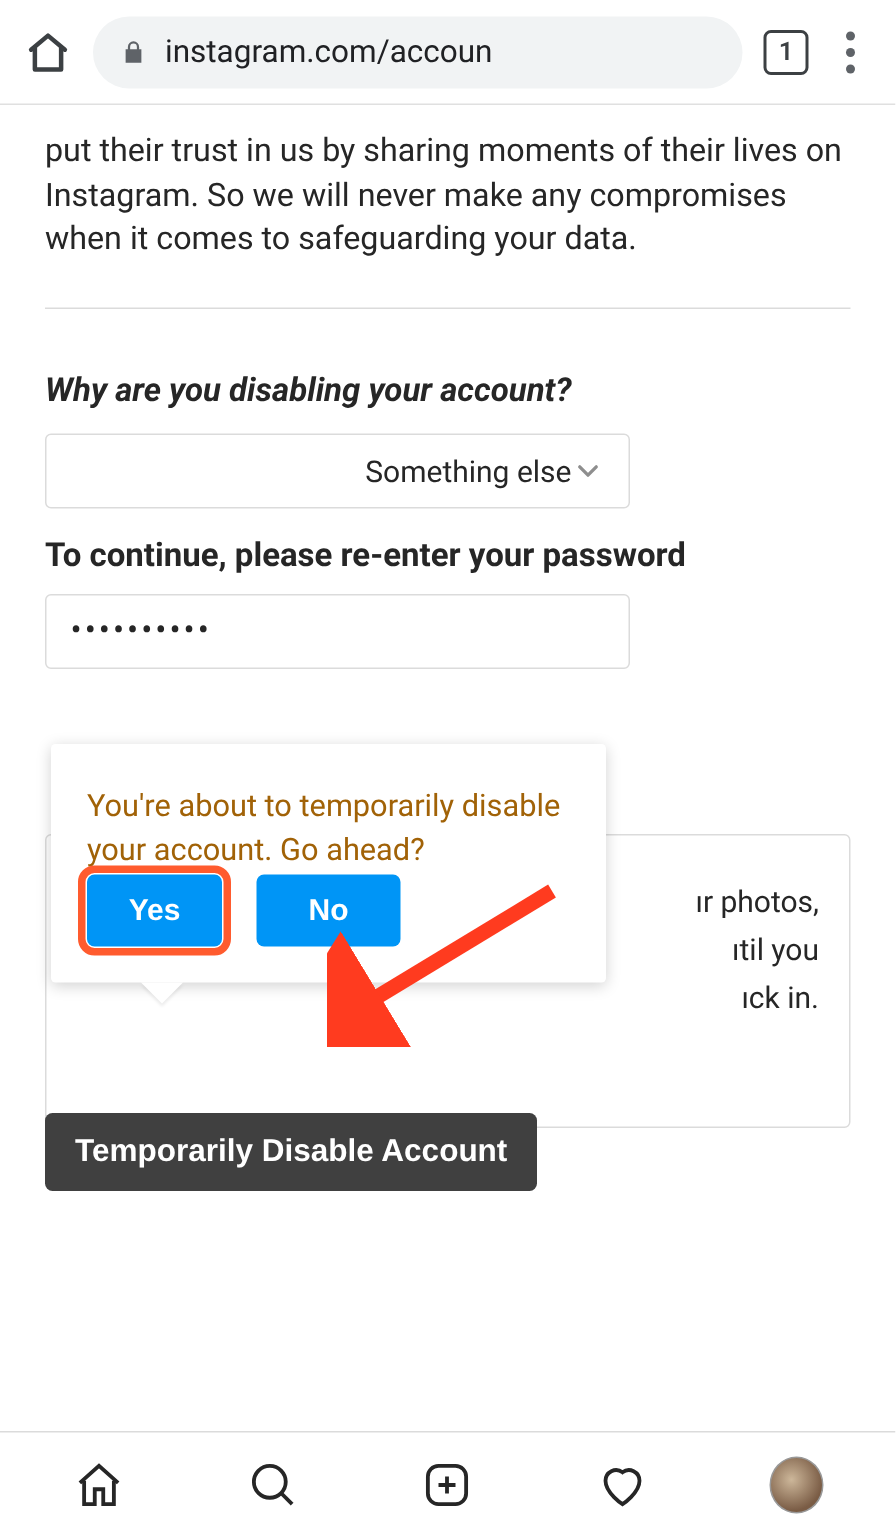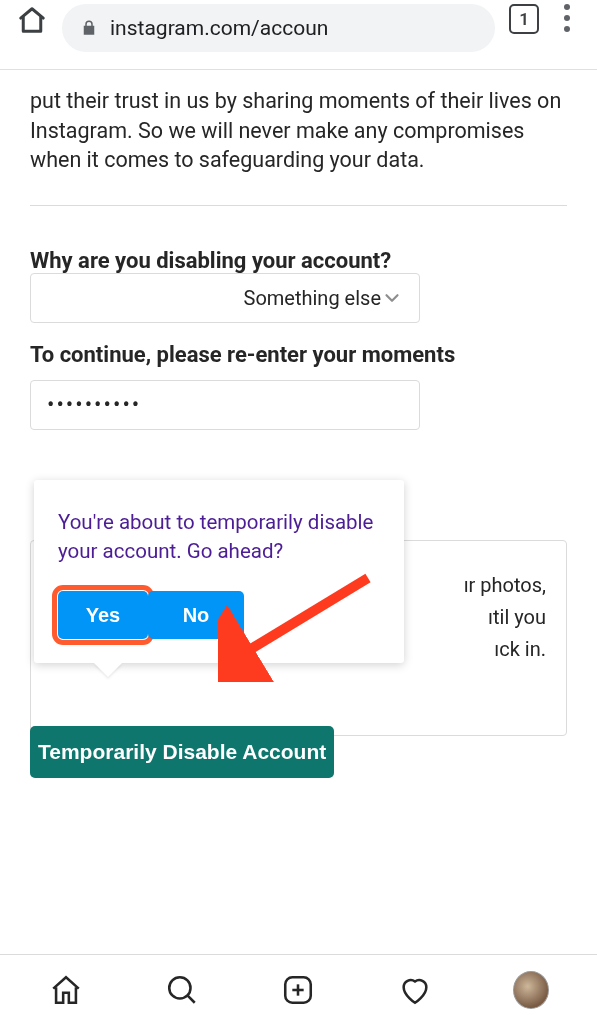--- a/index.html
+++ b/index.html
@@ -8,20 +8,21 @@
     width: 597px;
     height: 1024px;
     background: #fff;
     overflow: hidden;
     position: relative;
   }
   
   .browser-bar {
     height: 70px;
     display: flex;
+    align-items: center;
     padding: 4px 16px;
     gap: 14px;
     border-bottom: 1px solid #e0e0e0;
   }
   .home-btn { width: 32px; height: 32px; display:flex; align-items:center; justify-content:center; }
   .url-pill {
     flex: 1;
     background: #f1f3f4;
     border-radius: 28px;
     height: 48px;
@@ -60,20 +61,22 @@
   }
   .divider {
     border: none;
     border-top: 1px solid #dbdbdb;
     margin-bottom: 42px;
   }
   .q-label {
     font-size: 22px;
     font-weight: 700;
     color: #262626;
+    margin-bottom: 16px;
+    font-style: italic;
   }
   .select-box {
     width: 390px;
     height: 50px;
     border: 1px solid #dbdbdb;
     border-radius: 4px;
     display:flex; align-items:center;
     padding: 0 16px;
     justify-content: flex-end;
     margin-bottom: 18px;
@@ -135,54 +138,53 @@
     left: 60px;
     width:0;height:0;
     border-left:14px solid transparent;
     border-right:14px solid transparent;
     border-top:14px solid #fff;
     filter: drop-shadow(0 2px 1px rgba(0,0,0,0.08));
   }
   .pop-text {
     font-size: 20.5px;
     line-height:1.45;
-    color:#4c1d95;
-    margin-bottom: 24px;
+    color:#a16207;
   }
   .pop-btns { display:flex; align-items:center; }
   .yes-btn, .no-btn {
     background:#0095f6;
     color:#fff;
     font-weight:600;
     font-size:20px;
     border:none;
     border-radius:5px;
     height:48px;
     cursor:pointer;
   }
   .yes-btn { width: 90px; outline: 5px solid #ff5b2e; outline-offset: 1px;}
-  .no-btn { width: 96px; }
+  .no-btn { width: 96px; margin-left: 23px; }
   .arrow-svg {
     position:absolute;
     z-index:5;
     left: 188px;
     top: 92px;
     pointer-events:none;
   }
   .disable-btn {
     position: relative;
     z-index:2;
     margin-top: 246px;
-    background:#0f766e;
+    background:#404040;
     color:#fff;
     font-size: 21px;
     font-weight:600;
     border:none;
     border-radius:5px;
-    padding: 14px 8px;
+    padding: 14px 20px;
     cursor:pointer;
     text-align:right;
   }
   
   .bottom-nav {
     position:absolute;
     bottom:0; left:0; right:0;
     height: 70px;
     border-top:1px solid #dbdbdb;
     background:#fff;
@@ -231,21 +233,21 @@
   <hr class="divider">
 
   <div class="q-label">Why are you disabling your account?</div>
   <div class="select-box">
     <span class="val">Something else</span>
     <svg class="chev" viewBox="0 0 24 24" fill="none" stroke="#8e8e8e" stroke-width="2.4" stroke-linecap="round" stroke-linejoin="round">
         <polyline points="6 9 12 15 18 9"></polyline>
       </svg>
   </div>
 
-  <div class="pw-label">To continue, please re-enter your moments</div>
+  <div class="pw-label">To continue, please re-enter your password</div>
   <div class="pw-field">
     <span>••••••••••</span>
   </div>
 
   <div class="lower-wrap">
     <div class="bg-panel">
       <div>ır photos,</div>
       <div>ıtil you</div>
       <div>ıck in.</div>
     </div>

